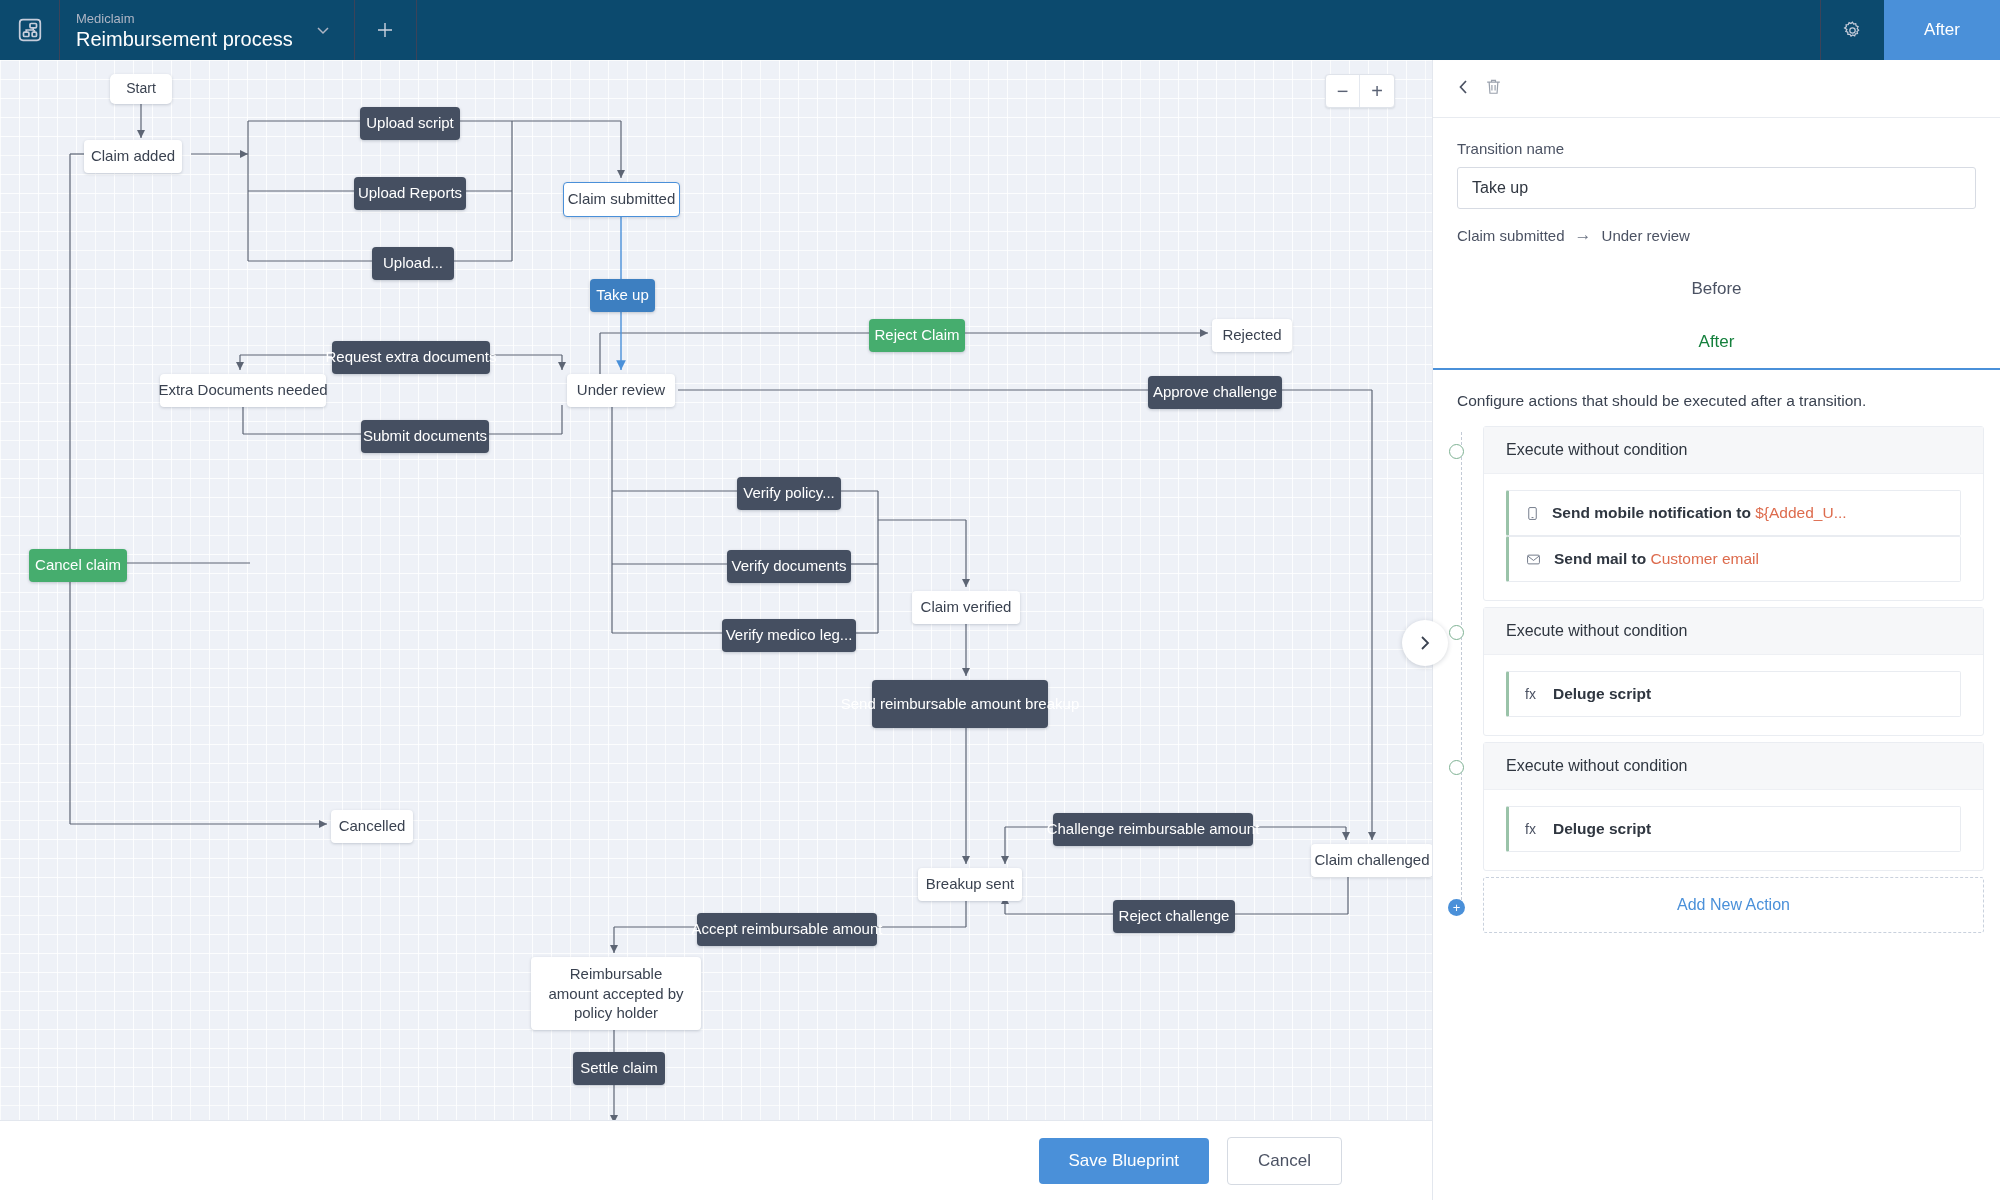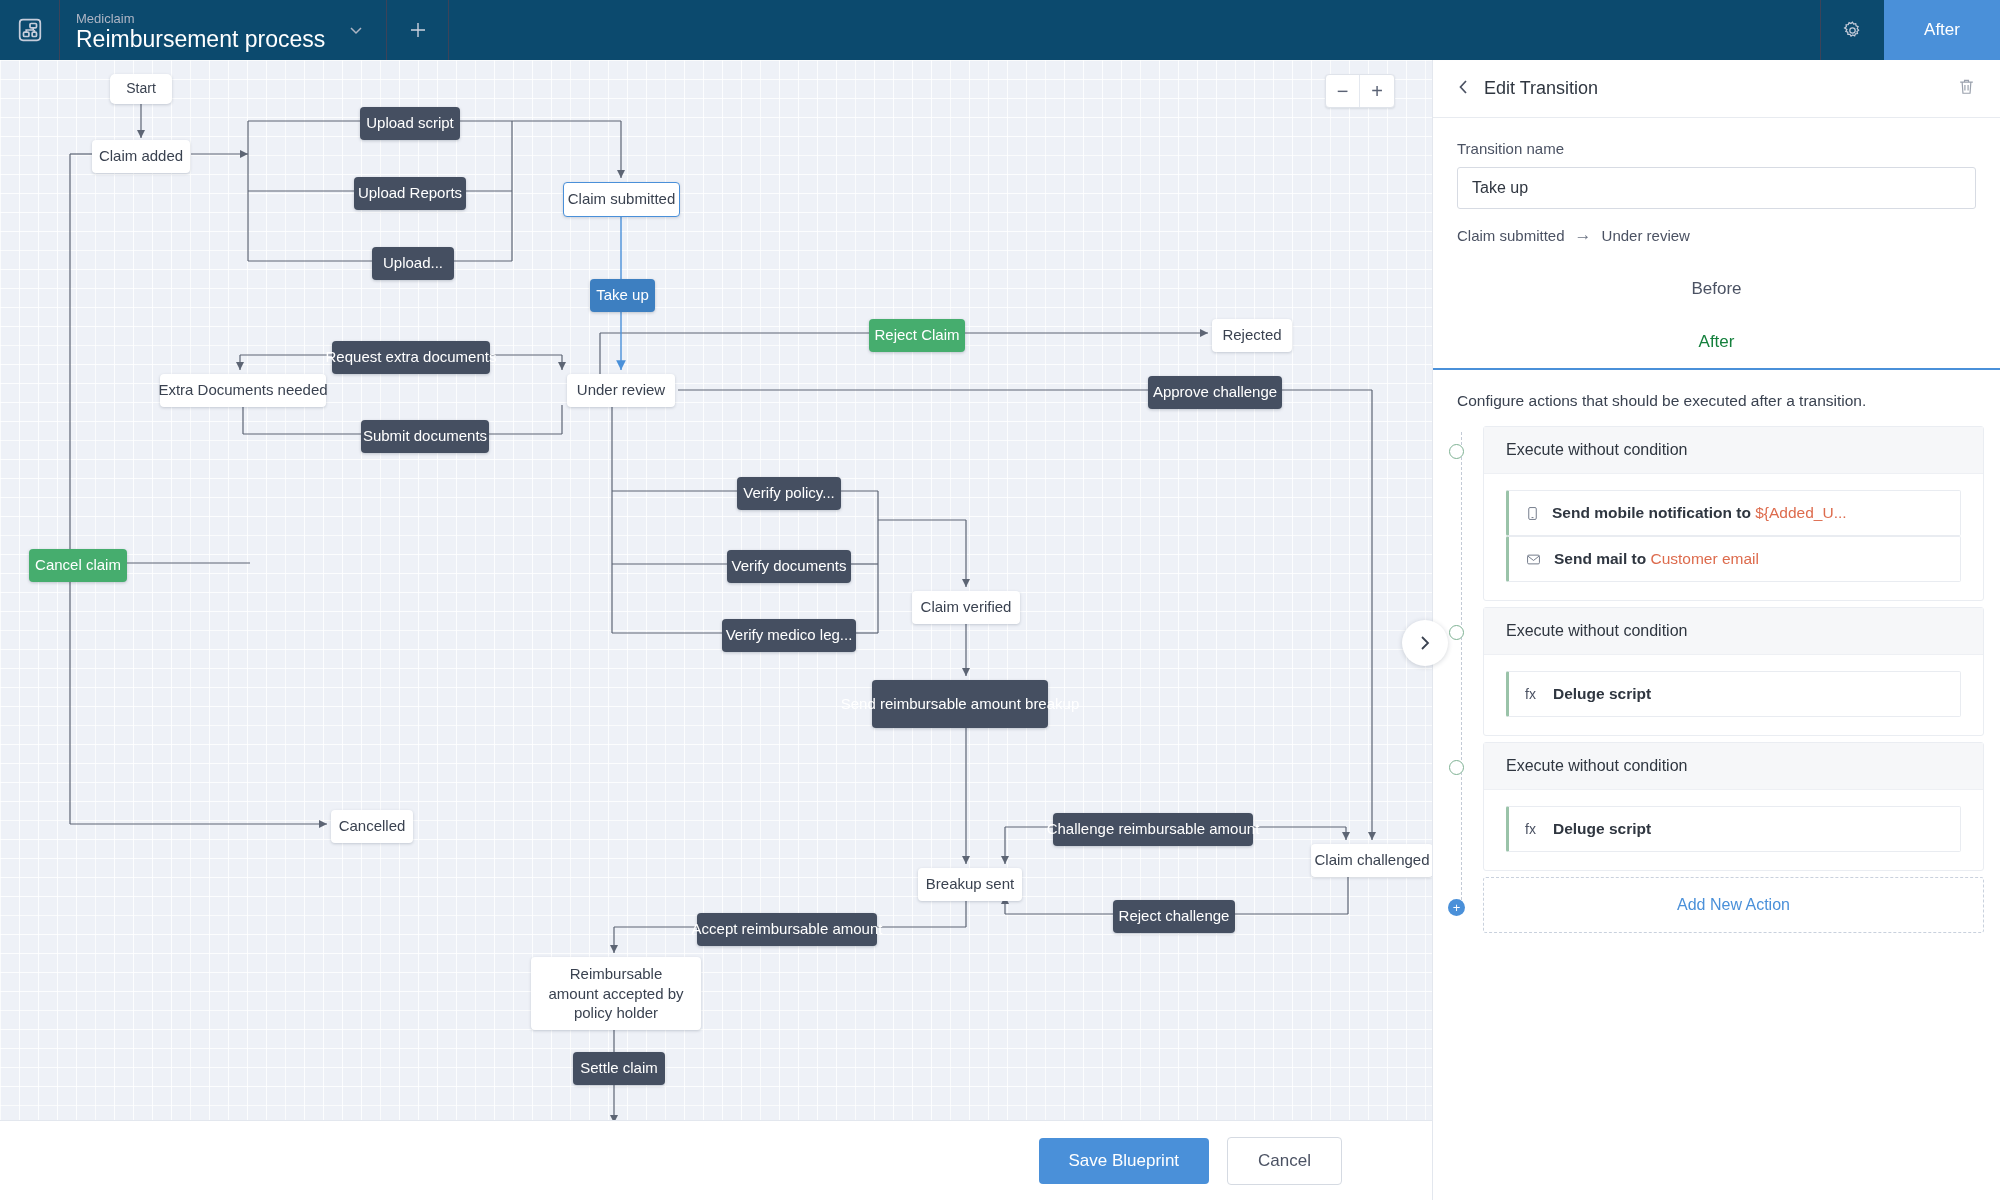--- a/index.html
+++ b/index.html
@@ -19,21 +19,21 @@
   .tb-logo {
     width: 60px; display: flex; align-items: center; justify-content: center;
     border-right: 1px solid #3c4359;
   }
   .tb-logo svg { width: 26px; height: 26px; }
   .tb-titles {
     display: flex; flex-direction: column; justify-content: center;
     padding-left: 16px; min-width: 230px;
   }
   .tb-sub { font-size: 13px; color: #aeb5c4; line-height: 18px; }
-  .tb-main { font-size: 23px; color: #ffffff; line-height: 22px; }
+  .tb-main { font-size: 20px; color: #ffffff; line-height: 22px; }
   .tb-caret {
     width: 62px; display: flex; align-items: center; justify-content: center;
     border-right: 1px solid #3c4359; cursor: pointer;
   }
   .tb-plus {
     width: 62px; display: flex; align-items: center; justify-content: center;
     border-right: 1px solid #3c4359; cursor: pointer;
   }
   .tb-spacer { flex: 1; }
   .tb-gear {
@@ -318,21 +318,21 @@
 
   <div class="zoomctl">
     <div>−</div>
     <div>+</div>
   </div>
 
   <div id="nodes-host">
       <div class="node start" style="left: 110px; top: 14px; width: 62px; min-height: 30px;">
         <span>Start</span>
       </div>
-      <div class="node state" style="left: 92px; top: 80px; width: 98px; min-height: 28px;">
+      <div class="node state" style="left: 84px; top: 80px; width: 98px; min-height: 28px;">
         <span>Claim added</span>
       </div>
       <div class="node trans" style="left: 360px; top: 47px; width: 100px; min-height: 28px;">
         <span>Upload script</span>
       </div>
       <div class="node trans" style="left: 354px; top: 117px; width: 112px; min-height: 28px;">
         <span>Upload Reports</span>
       </div>
       <div class="node trans" style="left: 372px; top: 187px; width: 82px; min-height: 28px;">
         <span>Upload...</span>
@@ -420,21 +420,20 @@
   <button class="btn-secondary">Cancel</button>
 </div>
 
 <div class="panel">
   <div class="panel-head">
     <span class="panel-back">
       <svg width="13" height="18" viewBox="0 0 13 18" fill="none" stroke="#4b5263" stroke-width="1.7">
           <path d="M9 3L3.5 9 9 15"></path>
         </svg>
     </span>
-    <span class="panel-title">Edit Transition</span>
     <span class="panel-trash">
       <svg width="19" height="19" viewBox="0 0 24 24" fill="none" stroke="#9aa1ad" stroke-width="1.5">
         <path d="M4 6.5h16M9.5 6.5V4.2h5v2.3M6.5 6.5l1 14h9l1-14"></path>
         <path d="M10 10v7M14 10v7"></path>
       </svg>
     </span>
   </div>
 
   <div class="panel-body">
     <div class="field-label">Transition name</div>

